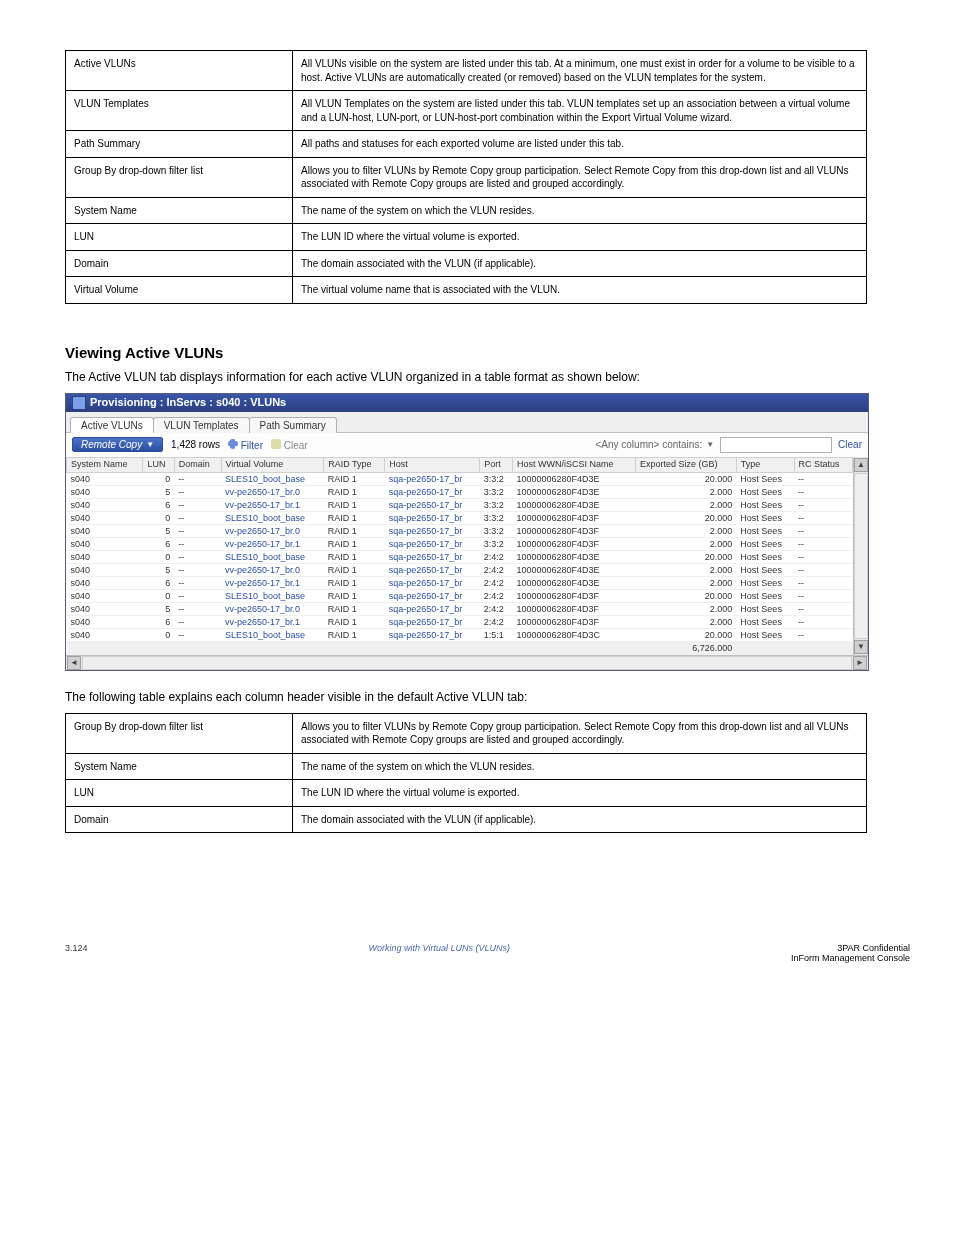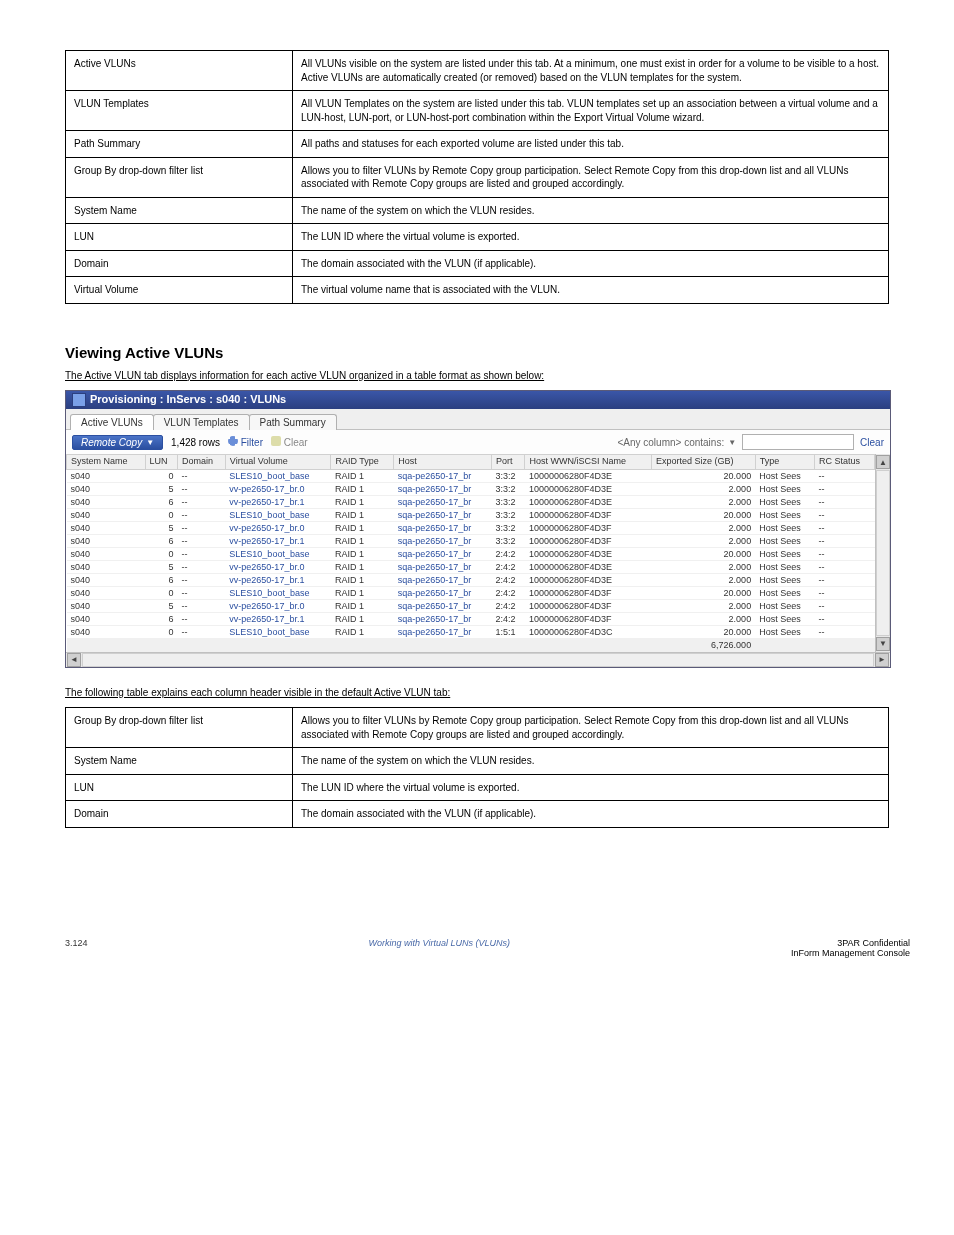--- a/index.html
+++ b/index.html
@@ -5,21 +5,21 @@
   body {
     margin: 0;
     padding: 0;
     background: #fff;
     font-family: Arial, Helvetica, sans-serif;
     font-size: 10px;
     color: #000;
     width: 954px;
   }
   .page {
-    padding: 50px 65px 40px 65px;
+    padding: 50px 87px 40px 65px;
   }
   .glossary-table {
     width: 100%;
     border-collapse: collapse;
     margin-bottom: 30px;
   }
   .glossary-table td {
     border: 1px solid #000;
     vertical-align: top;
     padding: 6px 8px;
@@ -29,24 +29,23 @@
   .glossary-table td.term {
     width: 210px;
   }
   .section-heading {
     font-size: 15px;
     font-weight: bold;
     margin: 40px 0 8px 0;
     color: #000;
   }
   .para {
-    font-size: 10px;
+    font-size: 12px;
     line-height: 1.35;
     margin: 0 0 8px 0;
-    text-decoration: underline;
   }
   
   .vlun-panel {
     border: 1px solid #5a5a78;
     width: 100%;
     background: #efefef;
     font-family: Tahoma, Arial, sans-serif;
     font-size: 10px;
     margin: 6px 0 18px 0;
   }

